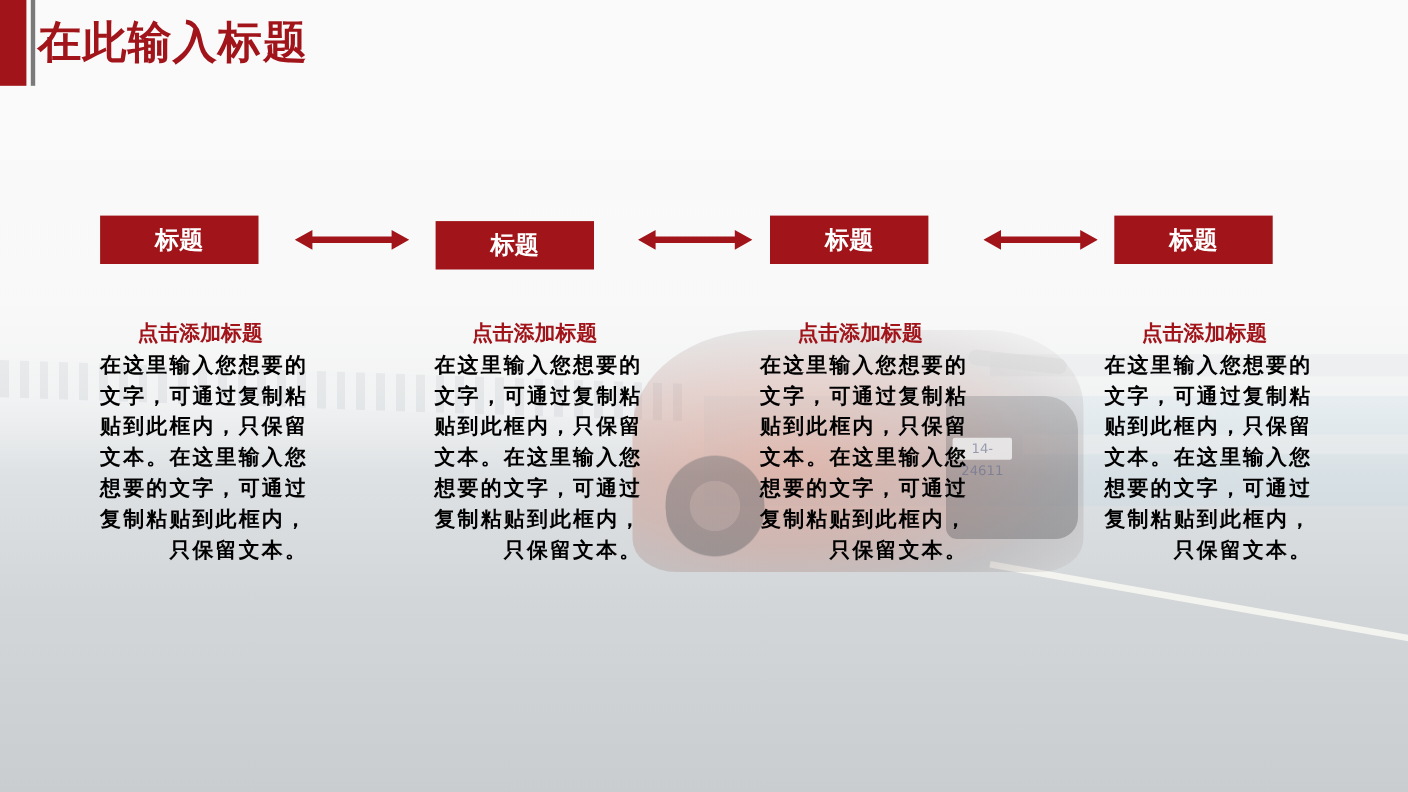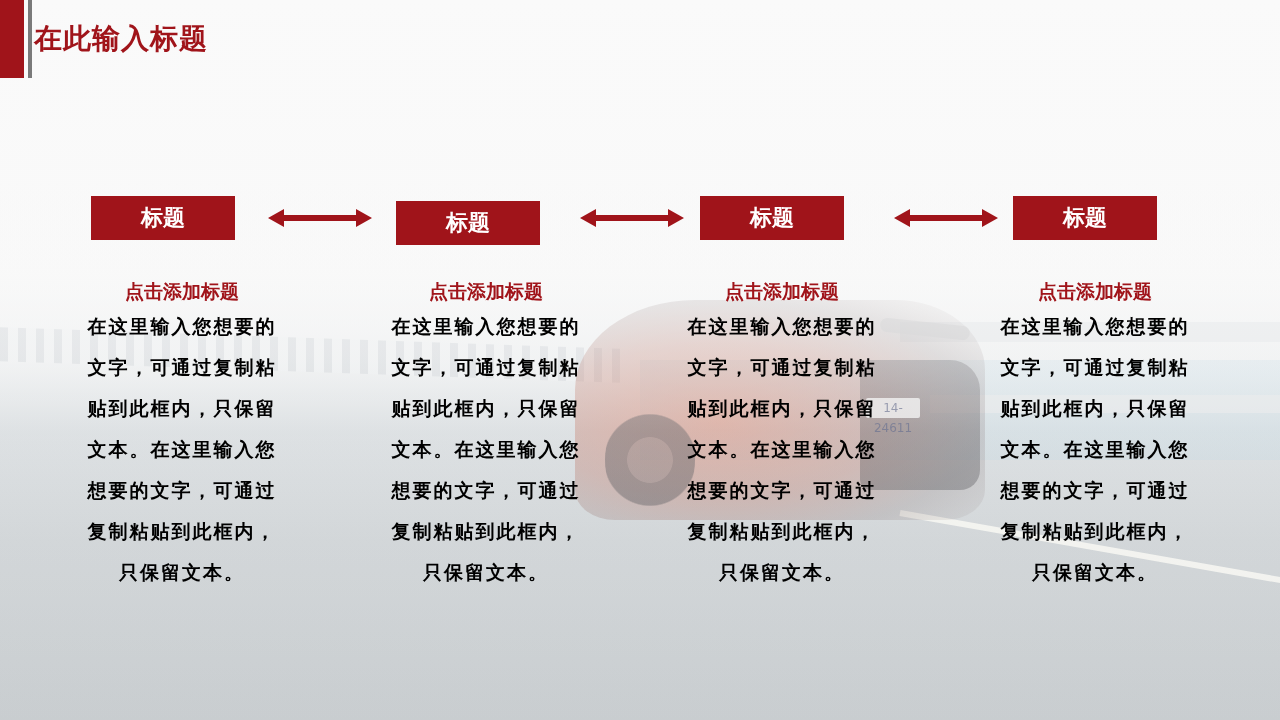--- a/index.html
+++ b/index.html
@@ -76,50 +76,50 @@
     .title-accent {
       position: absolute; left: 0; top: 0; width: 24px; height: 78px;
       background: #a0141a;
     }
     .title-divider {
       position: absolute; left: 28px; top: 0; width: 4px; height: 78px;
       background: #7a7a7a;
     }
     .page-title {
       position: absolute; left: 34px; top: 10px;
-      font-size: 28px; font-weight: bold; color: #a0141a;
+      font-size: 40px; font-weight: bold; color: #a0141a;
       letter-spacing: 1px; line-height: 58px;
     }
 
     
     .step-box {
       position: absolute; width: 144px; height: 44px;
       background: #a0141a;
       color: #ffffff;
       font-size: 22px; font-weight: bold;
       display: flex; align-items: center; justify-content: center;
     }
     .arrow {
       position: absolute; width: 104px; height: 20px;
     }
     .arrow svg { display: block; width: 100%; height: 100%; }
 
     .step-col {
-      position: absolute; width: 196px; top: 276px;
+      position: absolute; width: 196px; top: 288px;
       text-align: center;
     }
     .step-sub {
       font-size: 19px; font-weight: bold; color: #a0141a;
       line-height: 30px; height: 30px;
     }
     .step-body {
       font-size: 19px; font-weight: bold; color: #000000;
-      line-height: 41px;
+      line-height: 28px;
       letter-spacing: 2px;
-      text-align: center;
+      text-align: right;
     }
   </style>
 </head>
 <body>
 
 <div class="bg">
   <div class="sea"></div>
   <div class="rail-left"></div>
   <div class="rail-right1"></div>
   <div class="rail-right2"></div>

